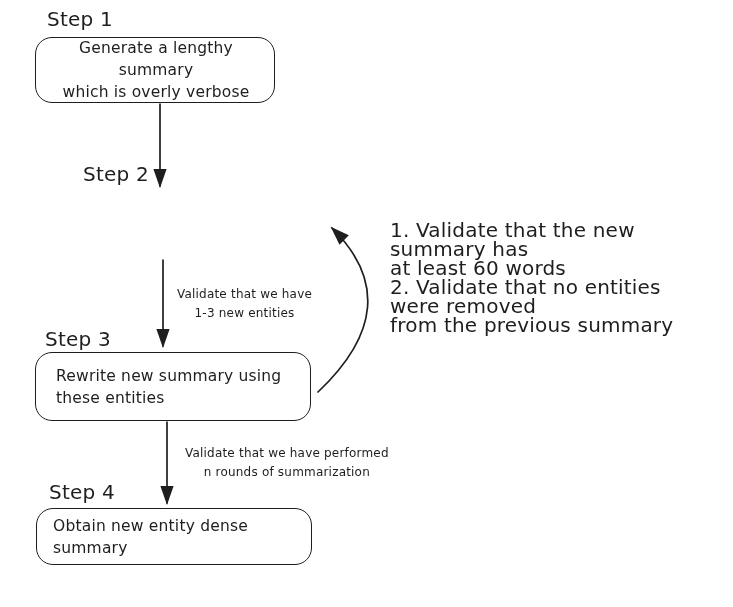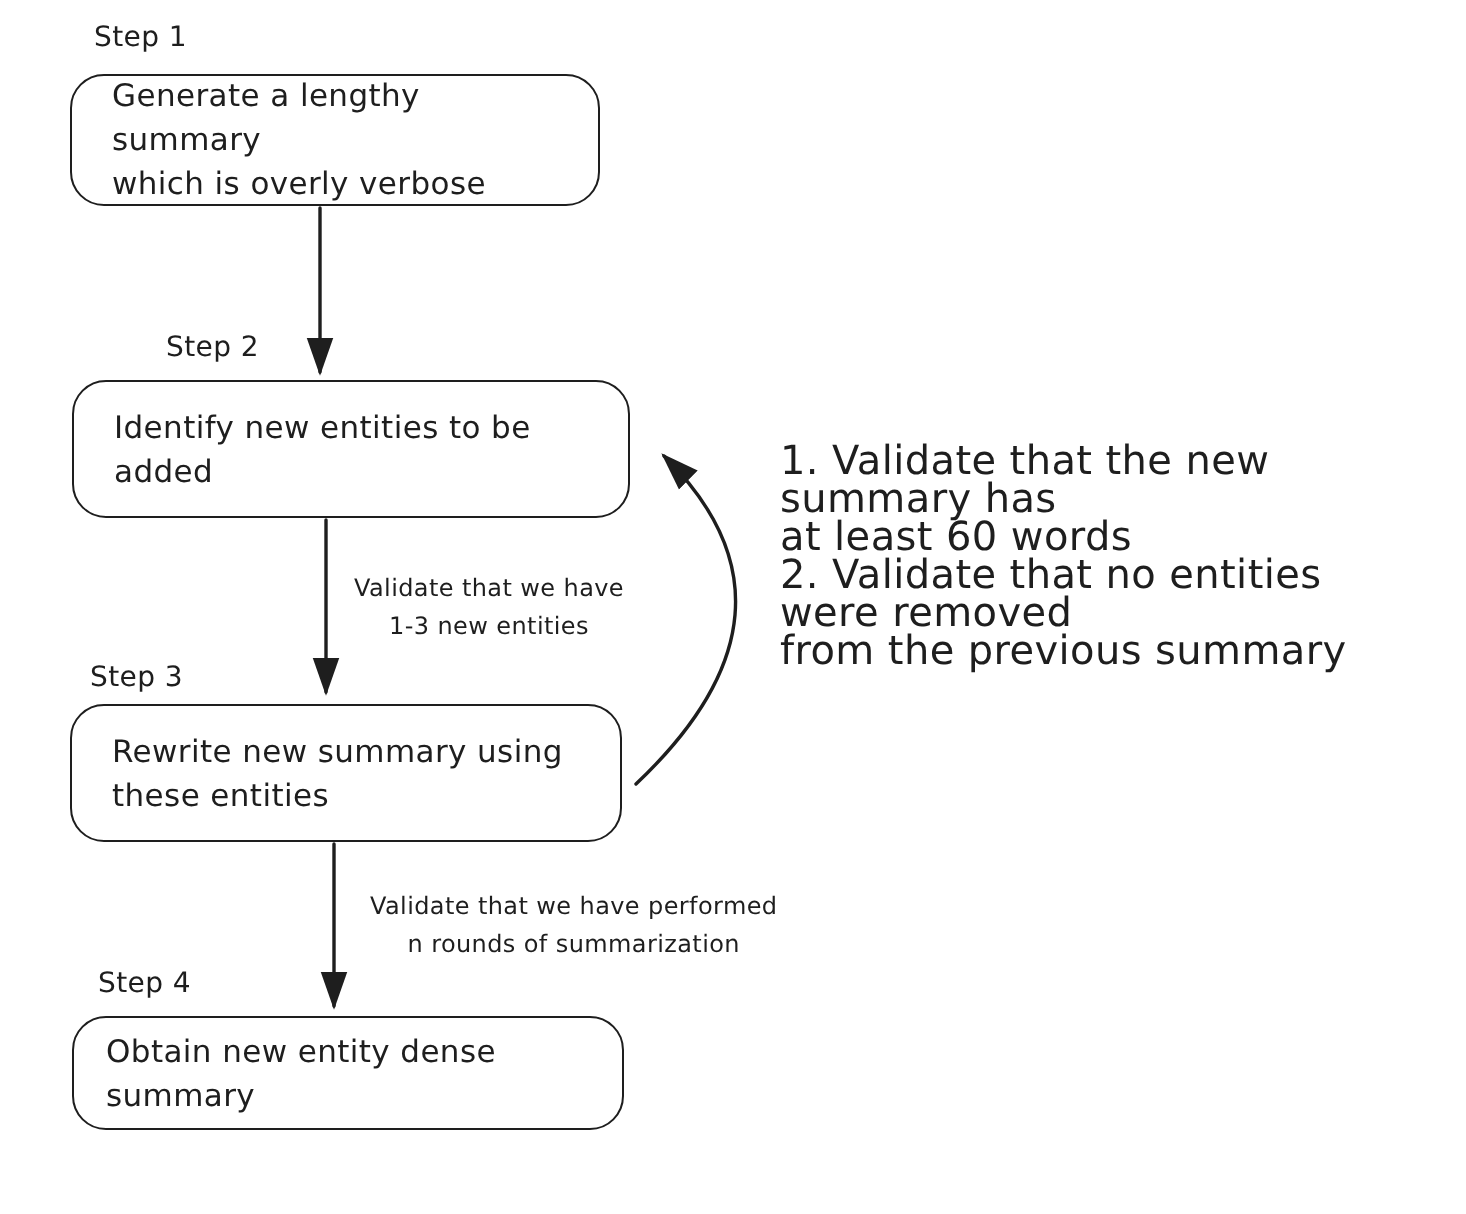--- a/index.html
+++ b/index.html
@@ -31,28 +31,28 @@
     border-radius: 17px;
     background: #ffffff;
     display: flex;
     align-items: center;
     padding: 0 18px 0 20px;
     font-size: 15.5px;
     line-height: 22px;
     white-space: pre-line;
     letter-spacing: 0.2px;
   }
-  #node-step1 { left: 35px;  top: 37px;  width: 265px; height: 66px; }
+  #node-step1 { left: 35px;  top: 37px;  width: 240px; height: 66px; text-align: center; }
   #node-step2 { left: 36px;  top: 190px; width: 279px; height: 69px; }
   #node-step3 { left: 35px;  top: 352px; width: 276px; height: 69px; }
   #node-step4 { left: 36px;  top: 508px; width: 276px; height: 57px; padding-left: 16px; }
 
   .step-label {
     position: absolute;
-    font-size: 14px;
+    font-size: 20px;
     line-height: 18px;
     letter-spacing: 0.2px;
   }
   #step-label-1 { left: 47px; top: 10px; }
   #step-label-2 { left: 47px; top: 165px; margin-left: 36px; }
   #step-label-3 { left: 45px; top: 330px; }
   #step-label-4 { left: 49px; top: 483px; }
 
   .edge-label {
     position: absolute;
@@ -95,24 +95,20 @@
     <path d="M318 392 Q410 305 332 228" fill="none" stroke="#1e1e1e" stroke-width="1.7" stroke-linecap="round" marker-end="url(#ah)"></path>
   </svg>
 
   <div class="step-label" id="step-label-1">Step 1</div>
   <div class="node" id="node-step1">
     <span>Generate a lengthy summary
 which is overly verbose</span>
   </div>
 
   <div class="step-label" id="step-label-2">Step 2</div>
-  <div class="node" id="node-step2">
-    <span>Identify new entities to be
-added</span>
-  </div>
 
   <div class="step-label" id="step-label-3">Step 3</div>
   <div class="node" id="node-step3">
     <span>Rewrite new summary using
 these entities</span>
   </div>
 
   <div class="step-label" id="step-label-4">Step 4</div>
   <div class="node" id="node-step4">
     <span>Obtain new entity dense

